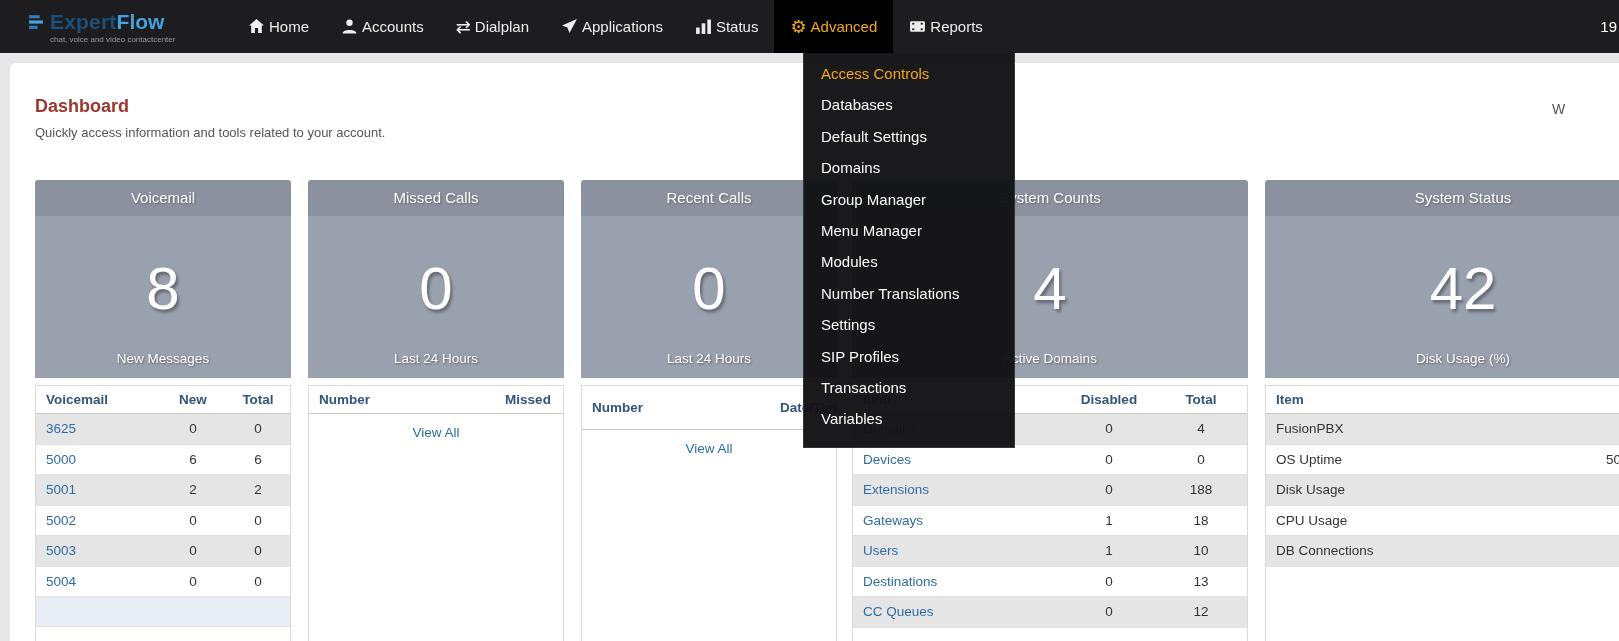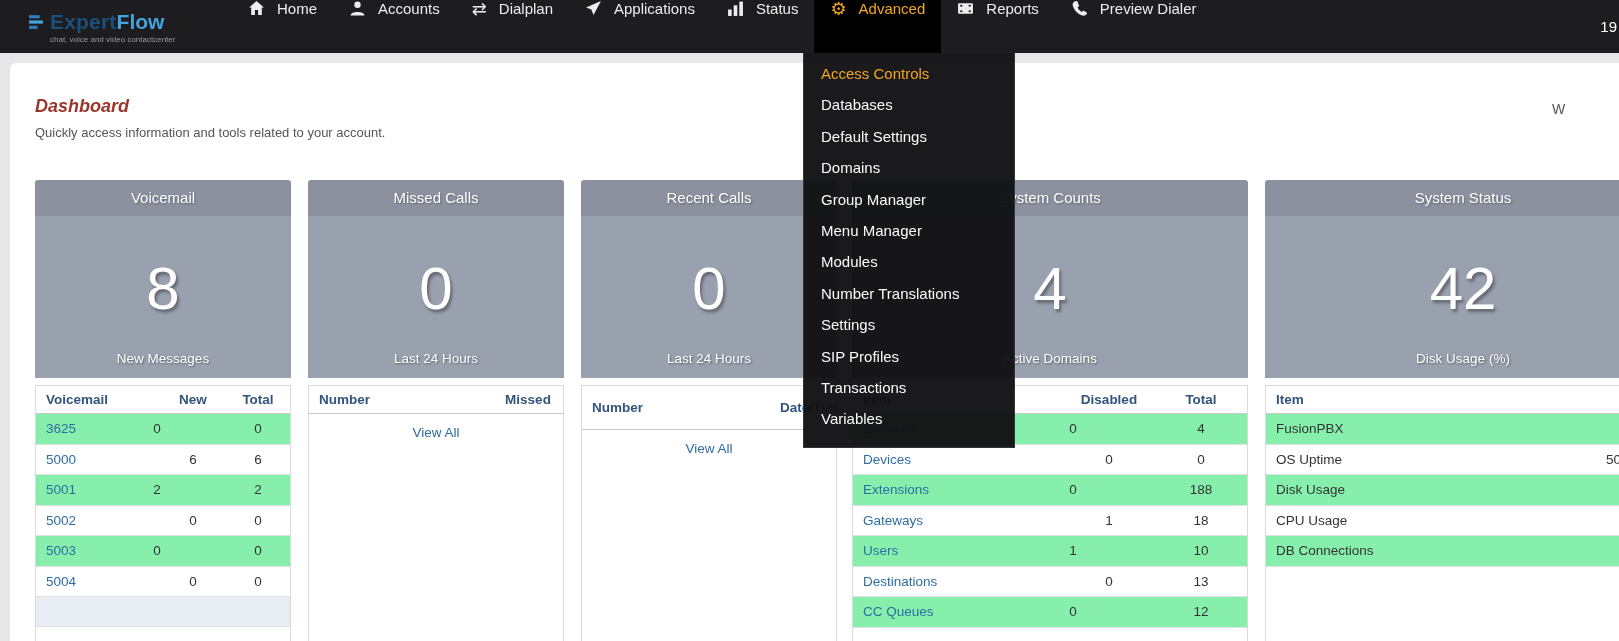--- a/index.html
+++ b/index.html
@@ -11,40 +11,40 @@
             background:#1d1d20; display:flex; align-items:center; z-index:90; }
   .brand { display:flex; flex-direction:column; justify-content:flex-end;
            padding-left:28px; width:232px; cursor:pointer; }
   .brand-row { display:flex; align-items:center; gap:5px; }
   .logo-icon { width:17px; height:17px; }
   .brand-t1 { font-size:21px; font-weight:bold; color:#1d4f7d; letter-spacing:.2px; }
   .brand-t2 { font-size:21px; font-weight:bold; color:#44a3de; }
   .brand-tag { font-size:8px; color:#9a9a9a; margin-left:22px; margin-top:1px; }
 
   .nav-items { display:flex; height:53px; }
-  .nav-item { display:flex; gap:12px; padding:0 16px; height:53px;
+  .nav-item { display:flex; align-items:center; gap:4px; padding:0 16px; height:53px;
               color:#ededed; font-size:15px; cursor:pointer; white-space:nowrap; }
   .nav-item.active { background:#000; color:#f2a71f; }
   .nic { width:17px; height:17px; fill:currentColor; flex:0 0 auto; }
   .glyph { font-family:"DejaVu Sans", sans-serif; font-size:18px; line-height:17px; }
   .nav-clock { position:absolute; right:2px; top:0; height:53px; line-height:53px;
                color:#fff; font-size:15px; }
 
   
   .dropdown { position:absolute; left:803px; top:53px; width:212px; z-index:100;
               background:rgba(17,17,19,0.96); border:1px solid #343438; border-top:none;
               padding:5px 0 12px 0; }
   .dd-item { height:31.4px; line-height:31.4px; padding-left:17px; color:#fafafa;
              font-size:15px; cursor:pointer; white-space:nowrap; }
   .dd-item.active { color:#f2a71f; }
 
   
   .main { position:absolute; left:10px; top:63px; width:1706px; height:820px;
           background:#fff; border-radius:6px; z-index:1; }
-  .page-title { position:absolute; left:25px; top:33px; font-size:18px; font-weight:bold; color:#9b362c;font-style:italic; }
+  .page-title { position:absolute; left:25px; top:33px; font-size:18px; font-weight:bold; color:#9b362c; }
   .page-subtitle { position:absolute; left:25px; top:62px; font-size:13px; color:#555; }
   .welcome { position:absolute; left:1542px; top:38px; font-size:14px; color:#555; }
 
   
   .card-col { position:absolute; top:117px; }
   .col1 { left:25px;  width:256px; }
   .col2 { left:298px; width:256px; }
   .col3 { left:571px; width:256px; }
   .col4 { left:842px; width:396px; }
   .col5 { left:1255px; width:396px; }
@@ -58,21 +58,21 @@
                 text-shadow:2px 3px 3px rgba(0,0,0,.35); }
   .card-caption { color:#fff; font-size:13.5px; text-shadow:1px 1px 2px rgba(0,0,0,.4); }
 
   
   .table { margin-top:7px; background:#fff; border:1px solid #dadada; height:262px;
            overflow:hidden; font-size:13.5px; }
   .t-head { display:grid; align-items:center; min-height:28px;
             border-bottom:1px solid #c9c9c9; font-weight:bold; color:#31557c; }
   .t-row  { display:grid; align-items:center; height:30.5px;
             border-bottom:1px solid #e2e2e2; color:#333; }
-  .t-row.odd { background:#86efac;gap:36px; }
+  .t-row.odd { background:#e5e5e5; }
   .th, .td { padding:0 10px; overflow:hidden; white-space:nowrap; }
   .right { text-align:center; }
   .left  { text-align:left; }
   .link  { color:#2e6da4; text-decoration:none; cursor:pointer; }
   .vm-grid { grid-template-columns:1fr 66px 64px; }
   .missed-grid { grid-template-columns:1fr 70px; }
   .recent-grid { grid-template-columns:1fr 56px; }
   .recent-head { min-height:44px; }
   .recent-head .th.right { white-space:normal; line-height:1.3; text-align:left; padding-left:0; }
   .counts-grid { grid-template-columns:1fr 92px 92px; }
@@ -315,26 +315,20 @@
     <div class="nav-item">
       <svg class="nic" viewBox="0 0 16 16">
           <rect x="1" y="3" width="14" height="10" rx="1.2"></rect>
           <rect x="3" y="4.6" width="2" height="1.6" fill="#1d1d20"></rect>
           <rect x="3" y="9.8" width="2" height="1.6" fill="#1d1d20"></rect>
           <rect x="11" y="4.6" width="2" height="1.6" fill="#1d1d20"></rect>
           <rect x="11" y="9.8" width="2" height="1.6" fill="#1d1d20"></rect>
         </svg>
       <span>Reports</span>
     </div>
-    <div class="nav-item">
-      <svg class="nic" viewBox="0 0 16 16">
-          <path d="M3.8 1.1C2.2 1.8 1.1 3.3 1.7 5.4c.8 2.9 2.9 5.8 5.5 7.6 2.1 1.5 4.5 2.3 6.2 1.4 1-.5 1.6-1.5 1.8-2.5l-3.5-2-1.5 1.4C8.4 10.4 6.9 8.7 6.2 6.9l1.5-1.3L5.9.9z"></path>
-        </svg>
-      <span>Preview Dialer</span>
-    </div>
   </div>
   <div class="nav-clock">19</div>
 </nav>
 
 <div class="dropdown">
   <div class="dd-item active">Access Controls</div>
   <div class="dd-item">Databases</div>
   <div class="dd-item">Default Settings</div>
   <div class="dd-item">Domains</div>
   <div class="dd-item">Group Manager</div>

